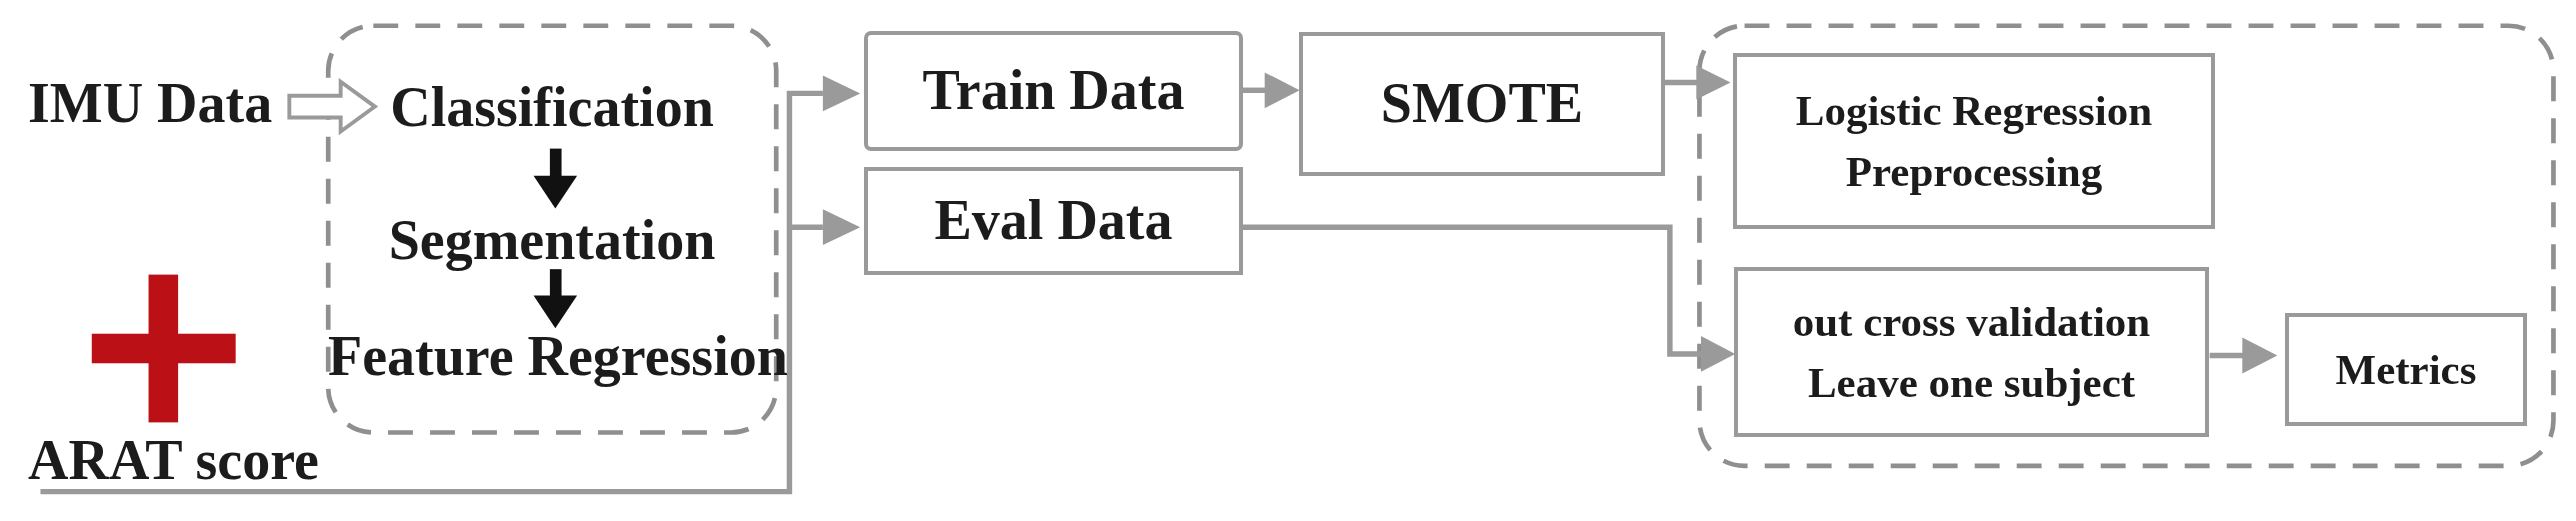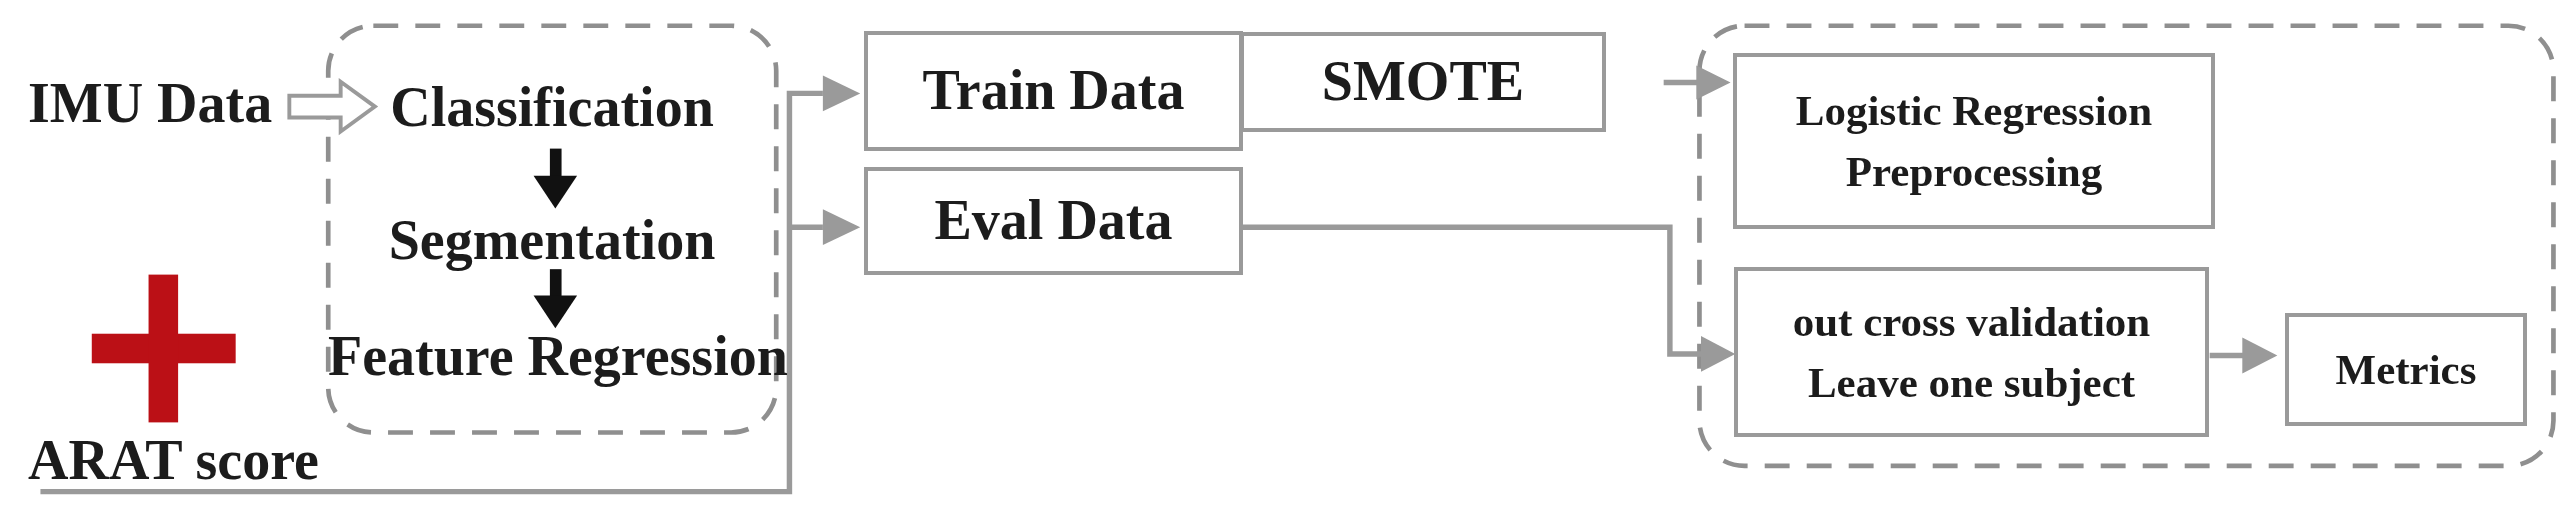--- a/index.html
+++ b/index.html
@@ -52,23 +52,23 @@
   .stage-label {
     position: absolute;
     left: 328px;
     width: 448px;
     text-align: center;
     font-size: 56px;
     line-height: 1;
     white-space: nowrap;
     color: #1c1c1c;
   }
-  #box-train   { left: 864px; top: 31px;  width: 379px; height: 120px; }
+  #box-train   { left: 864px; top: 31px;  width: 379px; height: 120px; border-radius: 7px; }
   #box-eval    { left: 864px; top: 167px; width: 379px; height: 108px; }
-  #box-smote   { left: 1240px; top: 32px;  width: 366px; height: 100px; text-align: center; }
+  #box-smote   { left: 1299px; top: 32px;  width: 366px; height: 144px; text-align: center; }
   #box-lr      { left: 1733px; top: 53px;  width: 482px; height: 176px; }
   #box-loocv   { left: 1734px; top: 267px; width: 475px; height: 170px; }
   #box-metrics { left: 2277px; top: 313px; width: 242px; height: 113px; margin-left: 8px; }
   #label-imu   { left: 28px; top: 75px; }
   #label-arat  { left: 28px; top: 432px; }
   #label-preprocessing      { top: 79px; }
   #label-segmentation       { top: 212px; }
   #label-feature-extraction { top: 328px; }
 </style>
 </head>

